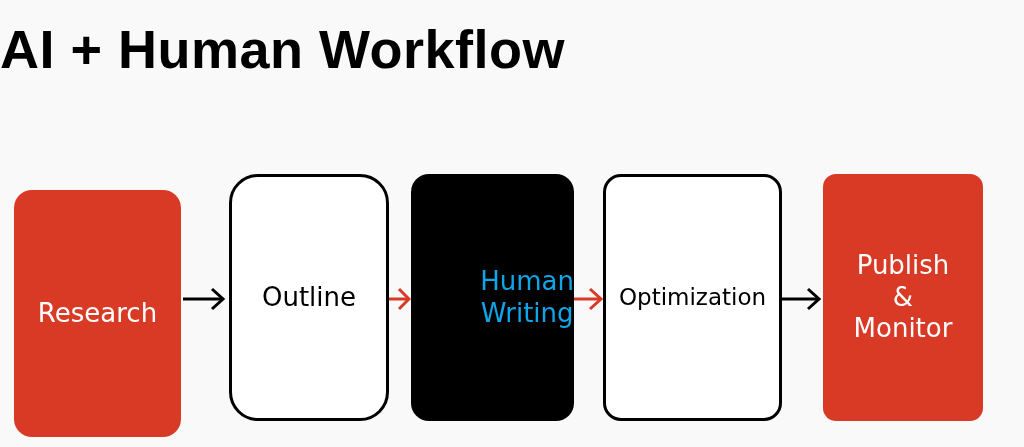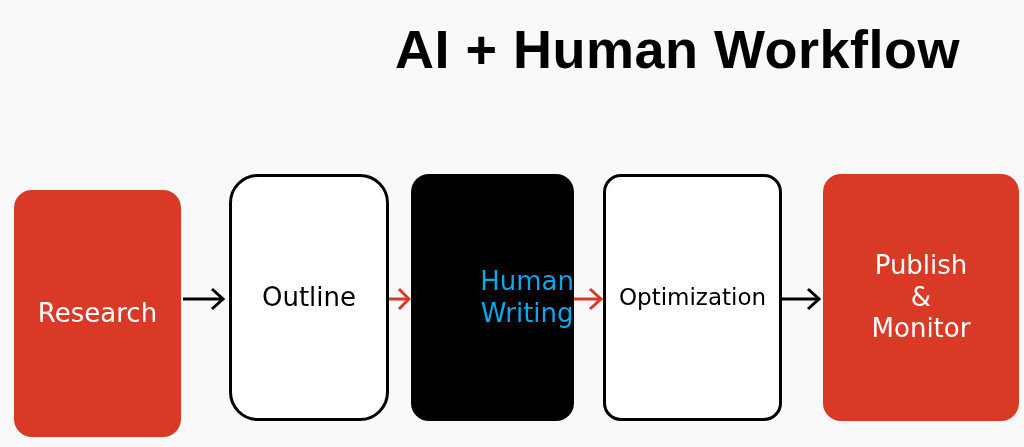--- a/index.html
+++ b/index.html
@@ -1,21 +1,21 @@
 <!DOCTYPE html>
 <html><head>
 <meta charset="utf-8">
 <style>
   html, body { margin: 0; padding: 0; }
   body {
     width: 1024px; height: 447px; background: #f9f9f9; position: relative; overflow: hidden;
     font-family: "Liberation Sans", "DejaVu Sans", sans-serif;
   }
   .title {
-    position: absolute; left: 0; top: 18px; width: 960px; text-align: right;
+    position: absolute; left: 0; top: 18px; width: 960px; text-align: left;
     font-size: 54px; font-weight: bold; color: #000; letter-spacing: 0.5px;
   }
   .box {
     position: absolute; top: 174px; height: 247px; border-radius: 18px; box-sizing: border-box;
     display: flex; align-items: center; justify-content: center; text-align: center;
     font-family: "DejaVu Sans", sans-serif; font-size: 26px; line-height: 1.22;
   }
   .box.red { background: #d93a26; color: #fff; }
   .box.black { background: #000; color: #0ea5e9; justify-content: flex-end; }
   .box.white { background: #fff; color: #000; border: 3px solid #000; }
@@ -57,17 +57,17 @@
 
 <div class="box white" style="left:603px; width:179px; font-size:23px;">
   <span>Optimization</span>
 </div>
 
 <svg class="arrow" style="left:782px;" width="40" height="30" viewBox="0 0 40 30">
   <line x1="0" y1="15" x2="37" y2="15" stroke="#000" stroke-width="3"></line>
   <polyline points="26,5 37,15 26,25" fill="none" stroke="#000" stroke-width="3"></polyline>
 </svg>
 
-<div class="box red" style="left:823px; width:196px;">
+<div class="box red" style="left:823px; width:160px;border-radius:13px;">
   <span>Publish
 &amp;
 Monitor</span>
 </div>
 
 </body></html>

